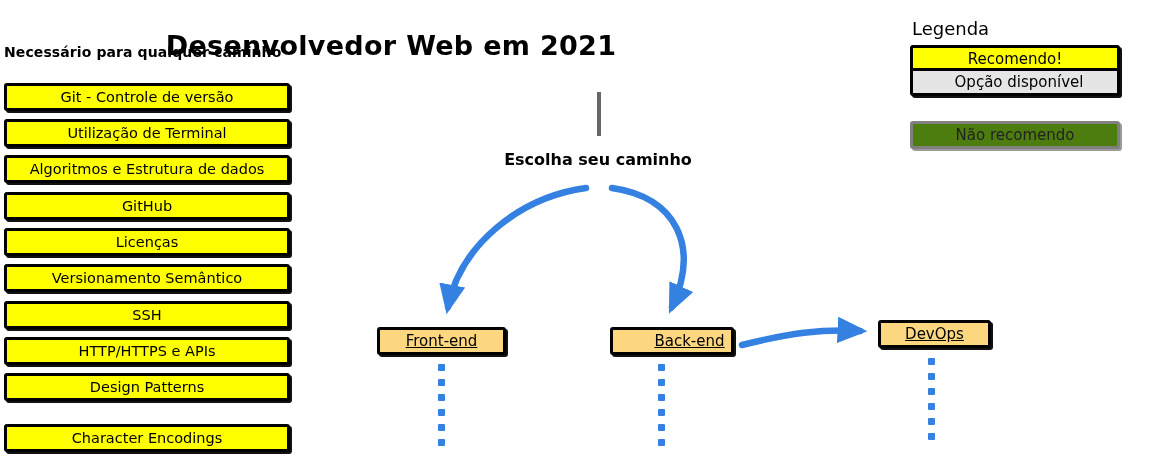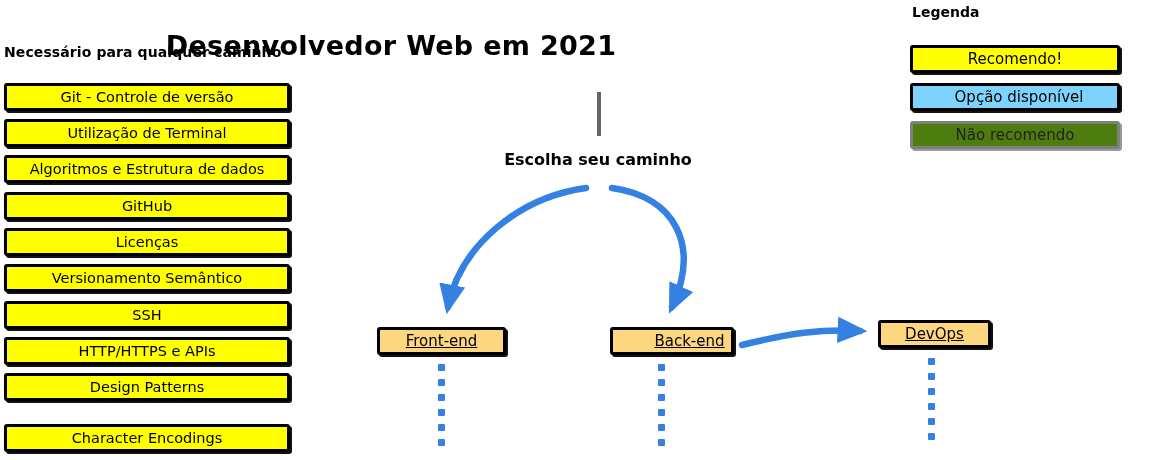--- a/index.html
+++ b/index.html
@@ -119,33 +119,33 @@
     border-radius: 1px;
   }
   #dots-frontend { left: 438px; top: 364px; }
   #dots-backend  { left: 658px; top: 364px; }
   #dots-devops   { left: 928px; top: 358px; }
 
   
   #legend-title {
     position: absolute;
     left: 912px;
-    top: 4px;
-    font-size: 14px;
-    font-weight: bold;
+    top: 18px;
+    font-size: 18px;
+    font-weight: normal;
     white-space: nowrap;
   }
   .legend-item {
     left: 910px;
     width: 210px;
     height: 28px;
     font-size: 15px;
   }
   #legend-0 { top: 45px;  background: #FFFF00; }
-  #legend-1 { top: 83px;  background: #7dd3fc; padding-left: 8px; }
+  #legend-1 { top: 68px;  background: #e5e5e5; padding-left: 8px; }
   #legend-2 {
     top: 121px;
     background: #4d7c0f;
     border-color: #808080;
     box-shadow: 2px 2px 0 0 #9a9a9a;
     color: #222222;
   }
 
   
   #arrows {

